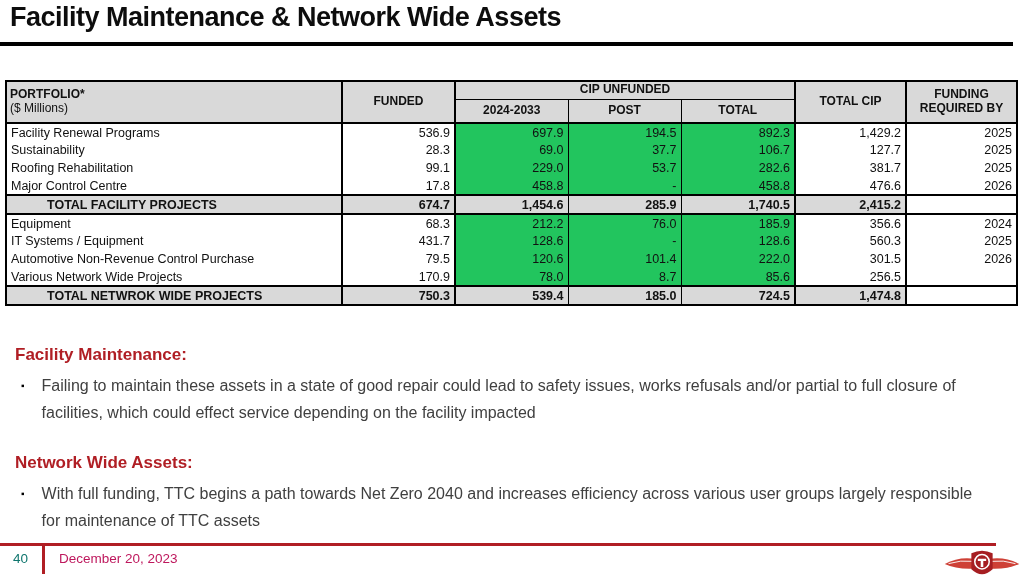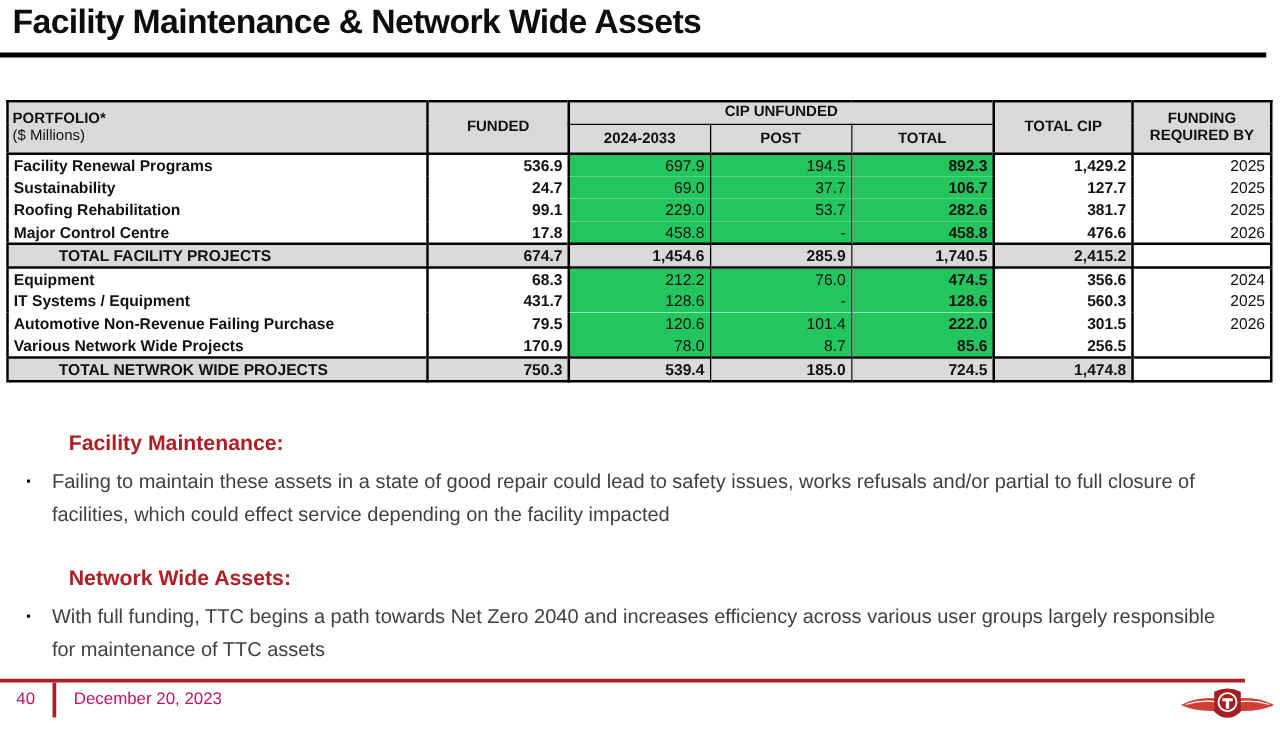--- a/index.html
+++ b/index.html
@@ -26,21 +26,21 @@
   }
   .asset-table th {
     background:#D9D9D9; font-size:12px; font-weight:bold; text-align:center;
     line-height:1.15; padding:1px 3px;
   }
   th.h-portfolio { text-align:left; }
   th.h-portfolio .sub { font-weight:normal; display:block; }
   th.h-portfolio .main { display:block; }
   tr.hrow1 { height:18px; }
   tr.hrow2 { height:24px; }
-  .b-r2 { border-right-width:2px !important;font-weight:bold; }
+  .b-r2 { border-right-width:2px !important; }
   .hb2 { border-bottom-width:2px !important; }
   tr.data-row { height:18px; }
   tr.total-row { height:19px; }
   tr.data-row td { border-top:none; border-bottom:none; }
   tr.data-row td:nth-child(n+3):nth-child(-n+5) { background:#22c55e; }
   tr.total-row td {
     background:#D9D9D9; font-weight:bold;
     border-top:2px solid #000; border-bottom:2px solid #000;padding-left:40px;
   }
   tr.total-row td:last-child { background:#fff; }
@@ -48,33 +48,33 @@
   .asset-table td:first-child { text-align:left; }
 
   
   .footnote {
     position:absolute; left:21px; top:312px; width:990px;
     font-size:11.5px; color:#1a1a1a;
   }
 
   
   .section-heading {
-    position:absolute; left:15px; font-size:17px; font-weight:bold; color:#B01E24;margin-left:40px;
+    position:absolute; left:15px; font-size:17px; font-weight:bold; color:#B01E24;
   }
   .heading-1 { top:345px; }
   .heading-2 { top:453px; }
   .bullet-item { position:absolute; left:21px; width:964px; display:flex; }
   .bullet-1 { top:372px; }
   .bullet-2 { top:480px; }
   .bullet-square { font-size:10px; line-height:27px; margin-right:17px; color:#000; flex:0 0 auto; }
   .bullet-text { font-size:16px; line-height:27px; color:#404040; }
 
   
   .footer-line { position:absolute; left:0; top:543px; width:996px; height:3px; background:#B01E24; }
-  .page-number { position:absolute; left:13px; top:551px; font-size:13.5px; color:#be185d; }
+  .page-number { position:absolute; left:13px; top:551px; font-size:13.5px; color:#0f766e; }
   .footer-bar { position:absolute; left:42px; top:546px; width:3px; height:28px; background:#B01E24; }
   .footer-date { position:absolute; left:59px; top:551px; font-size:13.5px; color:#be185d; }
   .logo { position:absolute; left:944px; top:548px; width:76px; height:32px; }
 </style>
 </head>
 <body>
 
 <div class="slide">
 
   <div class="title">Facility Maintenance &amp; Network Wide Assets</div>
@@ -116,21 +116,21 @@
             <td class="b-r2">Facility Renewal Programs</td>
             <td class="b-r2">536.9</td>
             <td>697.9</td>
             <td>194.5</td>
             <td class="b-r2">892.3</td>
             <td class="b-r2">1,429.2</td>
             <td>2025</td>
           </tr>
           <tr class="data-row">
             <td class="b-r2">Sustainability</td>
-            <td class="b-r2">24.7</td>
+            <td class="b-r2">28.3</td>
             <td>69.0</td>
             <td>37.7</td>
             <td class="b-r2">106.7</td>
             <td class="b-r2">127.7</td>
             <td>2025</td>
           </tr>
           <tr class="data-row">
             <td class="b-r2">Roofing Rehabilitation</td>
             <td class="b-r2">99.1</td>
             <td>229.0</td>
@@ -155,35 +155,35 @@
             <td>285.9</td>
             <td class="b-r2">1,740.5</td>
             <td class="b-r2">2,415.2</td>
             <td></td>
           </tr>
           <tr class="data-row">
             <td class="b-r2">Equipment</td>
             <td class="b-r2">68.3</td>
             <td>212.2</td>
             <td>76.0</td>
-            <td class="b-r2">474.5</td>
+            <td class="b-r2">185.9</td>
             <td class="b-r2">356.6</td>
             <td>2024</td>
           </tr>
           <tr class="data-row">
             <td class="b-r2">IT Systems / Equipment</td>
             <td class="b-r2">431.7</td>
             <td>128.6</td>
             <td>-</td>
             <td class="b-r2">128.6</td>
             <td class="b-r2">560.3</td>
             <td>2025</td>
           </tr>
           <tr class="data-row">
-            <td class="b-r2">Automotive Non-Revenue Failing Purchase</td>
+            <td class="b-r2">Automotive Non-Revenue Control Purchase</td>
             <td class="b-r2">79.5</td>
             <td>120.6</td>
             <td>101.4</td>
             <td class="b-r2">222.0</td>
             <td class="b-r2">301.5</td>
             <td>2026</td>
           </tr>
           <tr class="data-row">
             <td class="b-r2">Various Network Wide Projects</td>
             <td class="b-r2">170.9</td>

